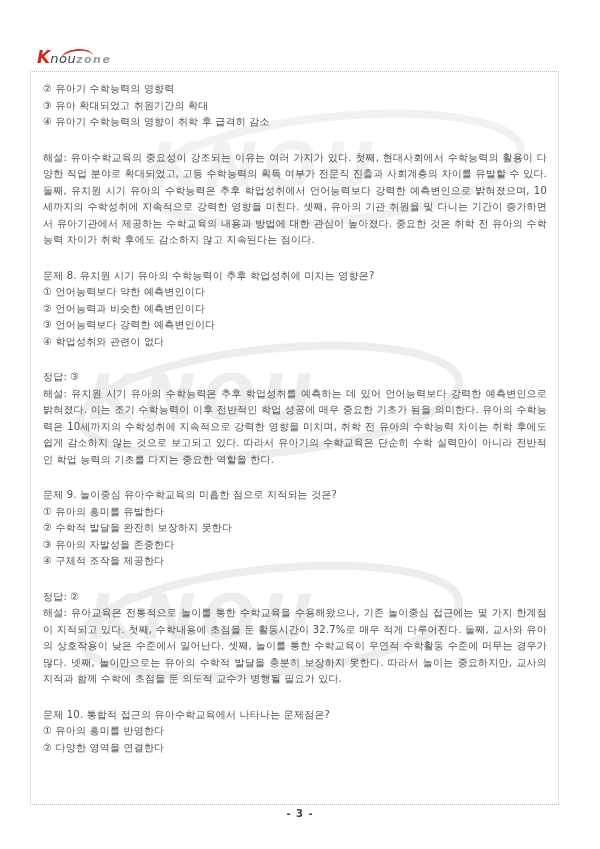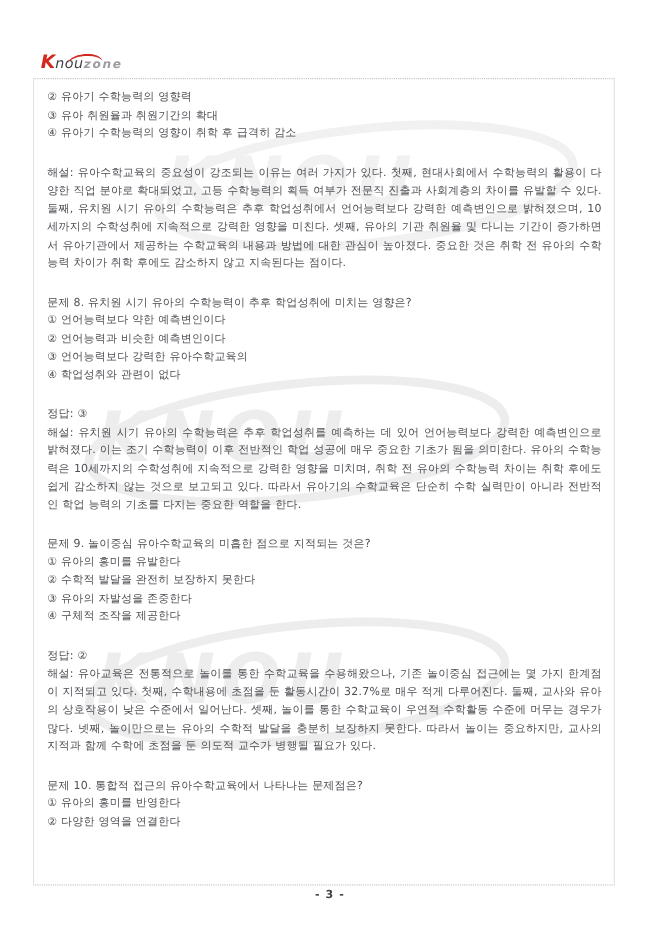--- a/index.html
+++ b/index.html
@@ -97,33 +97,33 @@
     <ellipse cx="200" cy="65" rx="190" ry="52" fill="none" stroke="#ededee" stroke-width="8" transform="rotate(-6 200 65)"></ellipse>
   </svg>
   <span>KNOU</span>
 </div>
 
 <div class="frame">
   <div class="content">
 
     <div class="block">
       <div class="line">② 유아기 수학능력의 영향력</div>
-      <div class="line">③ 유아 취원율과 취원기간의 확대</div>
+      <div class="line">③ 유아 확대되었고 취원기간의 확대</div>
       <div class="line">④ 유아기 수학능력의 영향이 취학 후 급격히 감소</div>
     </div>
 
     <div class="block">
       <p class="expl">해설: 유아수학교육의 중요성이 강조되는 이유는 여러 가지가 있다. 첫째, 현대사회에서 수학능력의 활용이 다양한 직업 분야로 확대되었고, 고등 수학능력의 획득 여부가 전문직 진출과 사회계층의 차이를 유발할 수 있다. 둘째, 유치원 시기 유아의 수학능력은 추후 학업성취에서 언어능력보다 강력한 예측변인으로 밝혀졌으며, 10세까지의 수학성취에 지속적으로 강력한 영향을 미친다. 셋째, 유아의 기관 취원율 및 다니는 기간이 증가하면서 유아기관에서 제공하는 수학교육의 내용과 방법에 대한 관심이 높아졌다. 중요한 것은 취학 전 유아의 수학능력 차이가 취학 후에도 감소하지 않고 지속된다는 점이다.</p>
     </div>
 
     <div class="block">
       <div class="line">문제 8. 유치원 시기 유아의 수학능력이 추후 학업성취에 미치는 영향은?</div>
       <div class="line">① 언어능력보다 약한 예측변인이다</div>
       <div class="line">② 언어능력과 비슷한 예측변인이다</div>
-      <div class="line">③ 언어능력보다 강력한 유아수학교육의</div>
+      <div class="line">③ 언어능력보다 강력한 예측변인이다</div>
       <div class="line">④ 학업성취와 관련이 없다</div>
     </div>
 
     <div class="block">
       <div class="line">정답: ③</div>
       <p class="expl">해설: 유치원 시기 유아의 수학능력은 추후 학업성취를 예측하는 데 있어 언어능력보다 강력한 예측변인으로 밝혀졌다. 이는 조기 수학능력이 이후 전반적인 학업 성공에 매우 중요한 기초가 됨을 의미한다. 유아의 수학능력은 10세까지의 수학성취에 지속적으로 강력한 영향을 미치며, 취학 전 유아의 수학능력 차이는 취학 후에도 쉽게 감소하지 않는 것으로 보고되고 있다. 따라서 유아기의 수학교육은 단순히 수학 실력만이 아니라 전반적인 학업 능력의 기초를 다지는 중요한 역할을 한다.</p>
     </div>
 
     <div class="block">
       <div class="line">문제 9. 놀이중심 유아수학교육의 미흡한 점으로 지적되는 것은?</div>

